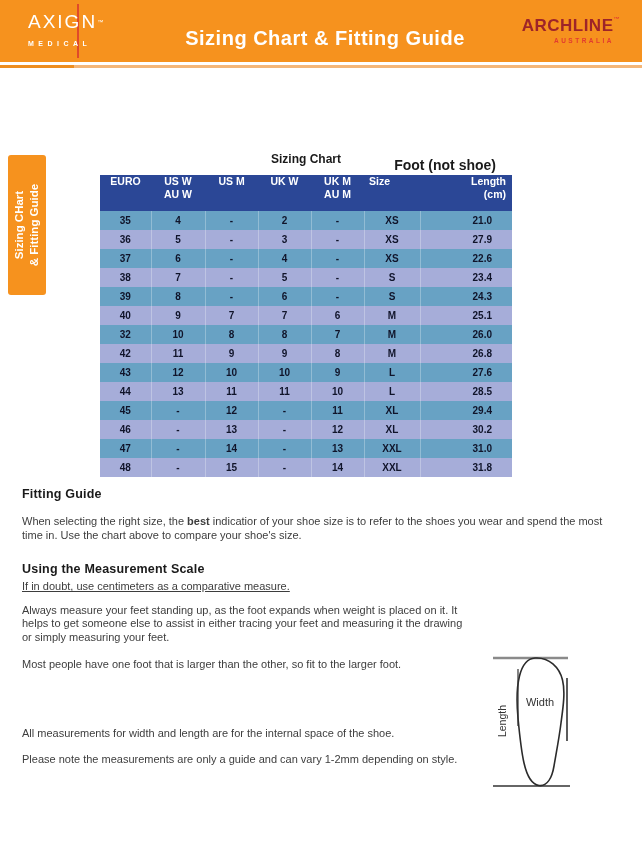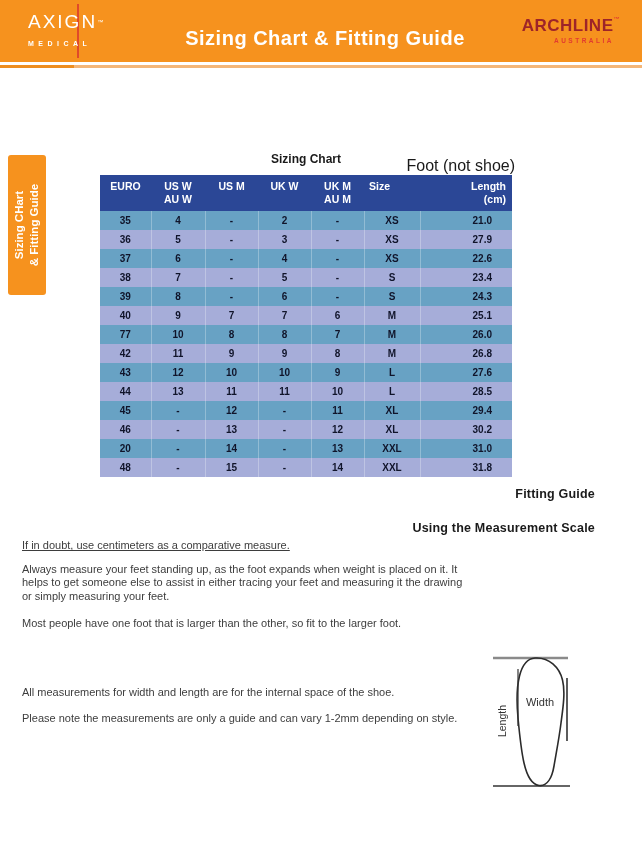--- a/index.html
+++ b/index.html
@@ -60,48 +60,48 @@
     text-align:center; color:#fff; font-weight:700; font-size:11.5px; line-height:1.3;
     white-space:nowrap;
   }
 
   
   .chart-title {
     position:absolute; left:100px; top:152px; width:412px; text-align:center;
     font-size:12px; font-weight:700; color:#1a1a1a;
   }
   .foot-note {
-    position:absolute; left:103px; top:157px; width:412px; text-align:right;
-    font-size:16px; font-weight:400; color:#1a1a1a;
+    position:absolute; left:84px; top:157px; width:412px; text-align:right;
+    font-size:14px; font-weight:700; color:#1a1a1a;
   }
   table.sizing {
     position:absolute; left:100px; top:175px; width:412px;
     border-collapse:collapse; table-layout:fixed;
   }
   table.sizing th {
     background:var(--header_navy); color:#fff; font-size:10.5px; font-weight:700;
-    vertical-align:top; padding-top:5px; height:36px; line-height:13px;
+    vertical-align:top; height:36px; line-height:13px;
     text-align:center;
   }
   table.sizing th .l2 { display:block; font-weight:700; }
   table.sizing th.size-col { text-align:left; padding-left:5px; }
   table.sizing th.len { text-align:right; padding-right:6px; }
   table.sizing td {
     height:19px; text-align:center; font-size:10px; font-weight:700;
     color:#10142a; line-height:19px;
   }
   table.sizing td + td { border-left:1px solid rgba(255,255,255,0.28); }
   table.sizing td.len { text-align:right; padding-right:20px; }
   table.sizing tbody tr:nth-child(odd)  td { background:var(--row_blue); }
   table.sizing tbody tr:nth-child(even) td { background:var(--row_lavender); }
 
   
   .text-col { position:absolute; left:22px; top:487px; width:600px; color:#3d3d3d; }
   .text-col h3 {
-    max-width:573px; text-align:right; font-size:12.5px; font-weight:700;
+    max-width:573px; text-align:left; font-size:12.5px; font-weight:700;
     color:#1a1a1a; letter-spacing:0.2px;
   }
   .text-col p { font-size:11px; line-height:13.5px; }
   .p-narrow { max-width:452px; }
   .m-h1 { margin-top:0; }
   .m-p1 { margin-top:14px; }
   .m-p2 { margin-top:16px; }
   .m-h2 { margin-top:20px; }
   .m-p3 { margin-top:4px;text-decoration:underline; }
   .m-p4 { margin-top:10px; }
@@ -211,21 +211,21 @@
         <tr>
           <td>40</td>
           <td>9</td>
           <td>7</td>
           <td>7</td>
           <td>6</td>
           <td>M</td>
           <td class="len">25.1</td>
         </tr>
         <tr>
-          <td>77</td>
+          <td>32</td>
           <td>10</td>
           <td>8</td>
           <td>8</td>
           <td>7</td>
           <td>M</td>
           <td class="len">26.0</td>
         </tr>
         <tr>
           <td>42</td>
           <td>11</td>
@@ -265,21 +265,21 @@
         <tr>
           <td>46</td>
           <td>-</td>
           <td>13</td>
           <td>-</td>
           <td>12</td>
           <td>XL</td>
           <td class="len">30.2</td>
         </tr>
         <tr>
-          <td>20</td>
+          <td>47</td>
           <td>-</td>
           <td>14</td>
           <td>-</td>
           <td>13</td>
           <td>XXL</td>
           <td class="len">31.0</td>
         </tr>
         <tr>
           <td>48</td>
           <td>-</td>
@@ -287,20 +287,21 @@
           <td>-</td>
           <td>14</td>
           <td>XXL</td>
           <td class="len">31.8</td>
         </tr>
       </tbody>
   </table>
 
   <div class="text-col">
     <h3 class="m-h1">Fitting Guide</h3>
+    <p class="m-p1"><span>When selecting the right size, the </span><b>best</b><span> indicatior of your shoe size is to refer to the shoes you wear and spend the most time in. Use the chart above to compare your shoe's size.</span></p>
     <h3 class="m-h2">Using the Measurement Scale</h3>
     <p class="m-p3">If in doubt, use centimeters as a comparative measure.</p>
     <p class="m-p4 p-narrow">Always measure your feet standing up, as the foot expands when weight is placed on it. It helps to get someone else to assist in either tracing your feet and measuring it the drawing or simply measuring your feet.</p>
     <p class="m-p5">Most people have one foot that is larger than the other, so fit to the larger foot.</p>
     <p class="m-p6">All measurements for width and length are for the internal space of the shoe.</p>
     <p class="m-p7">Please note the measurements are only a guide and can vary 1-2mm depending on style.</p>
   </div>
 
   <svg class="foot-diagram" viewBox="0 0 152 148" xmlns="http://www.w3.org/2000/svg">
     <line x1="5" y1="8" x2="80" y2="8" stroke="#8a8a8a" stroke-width="2.5"></line>

